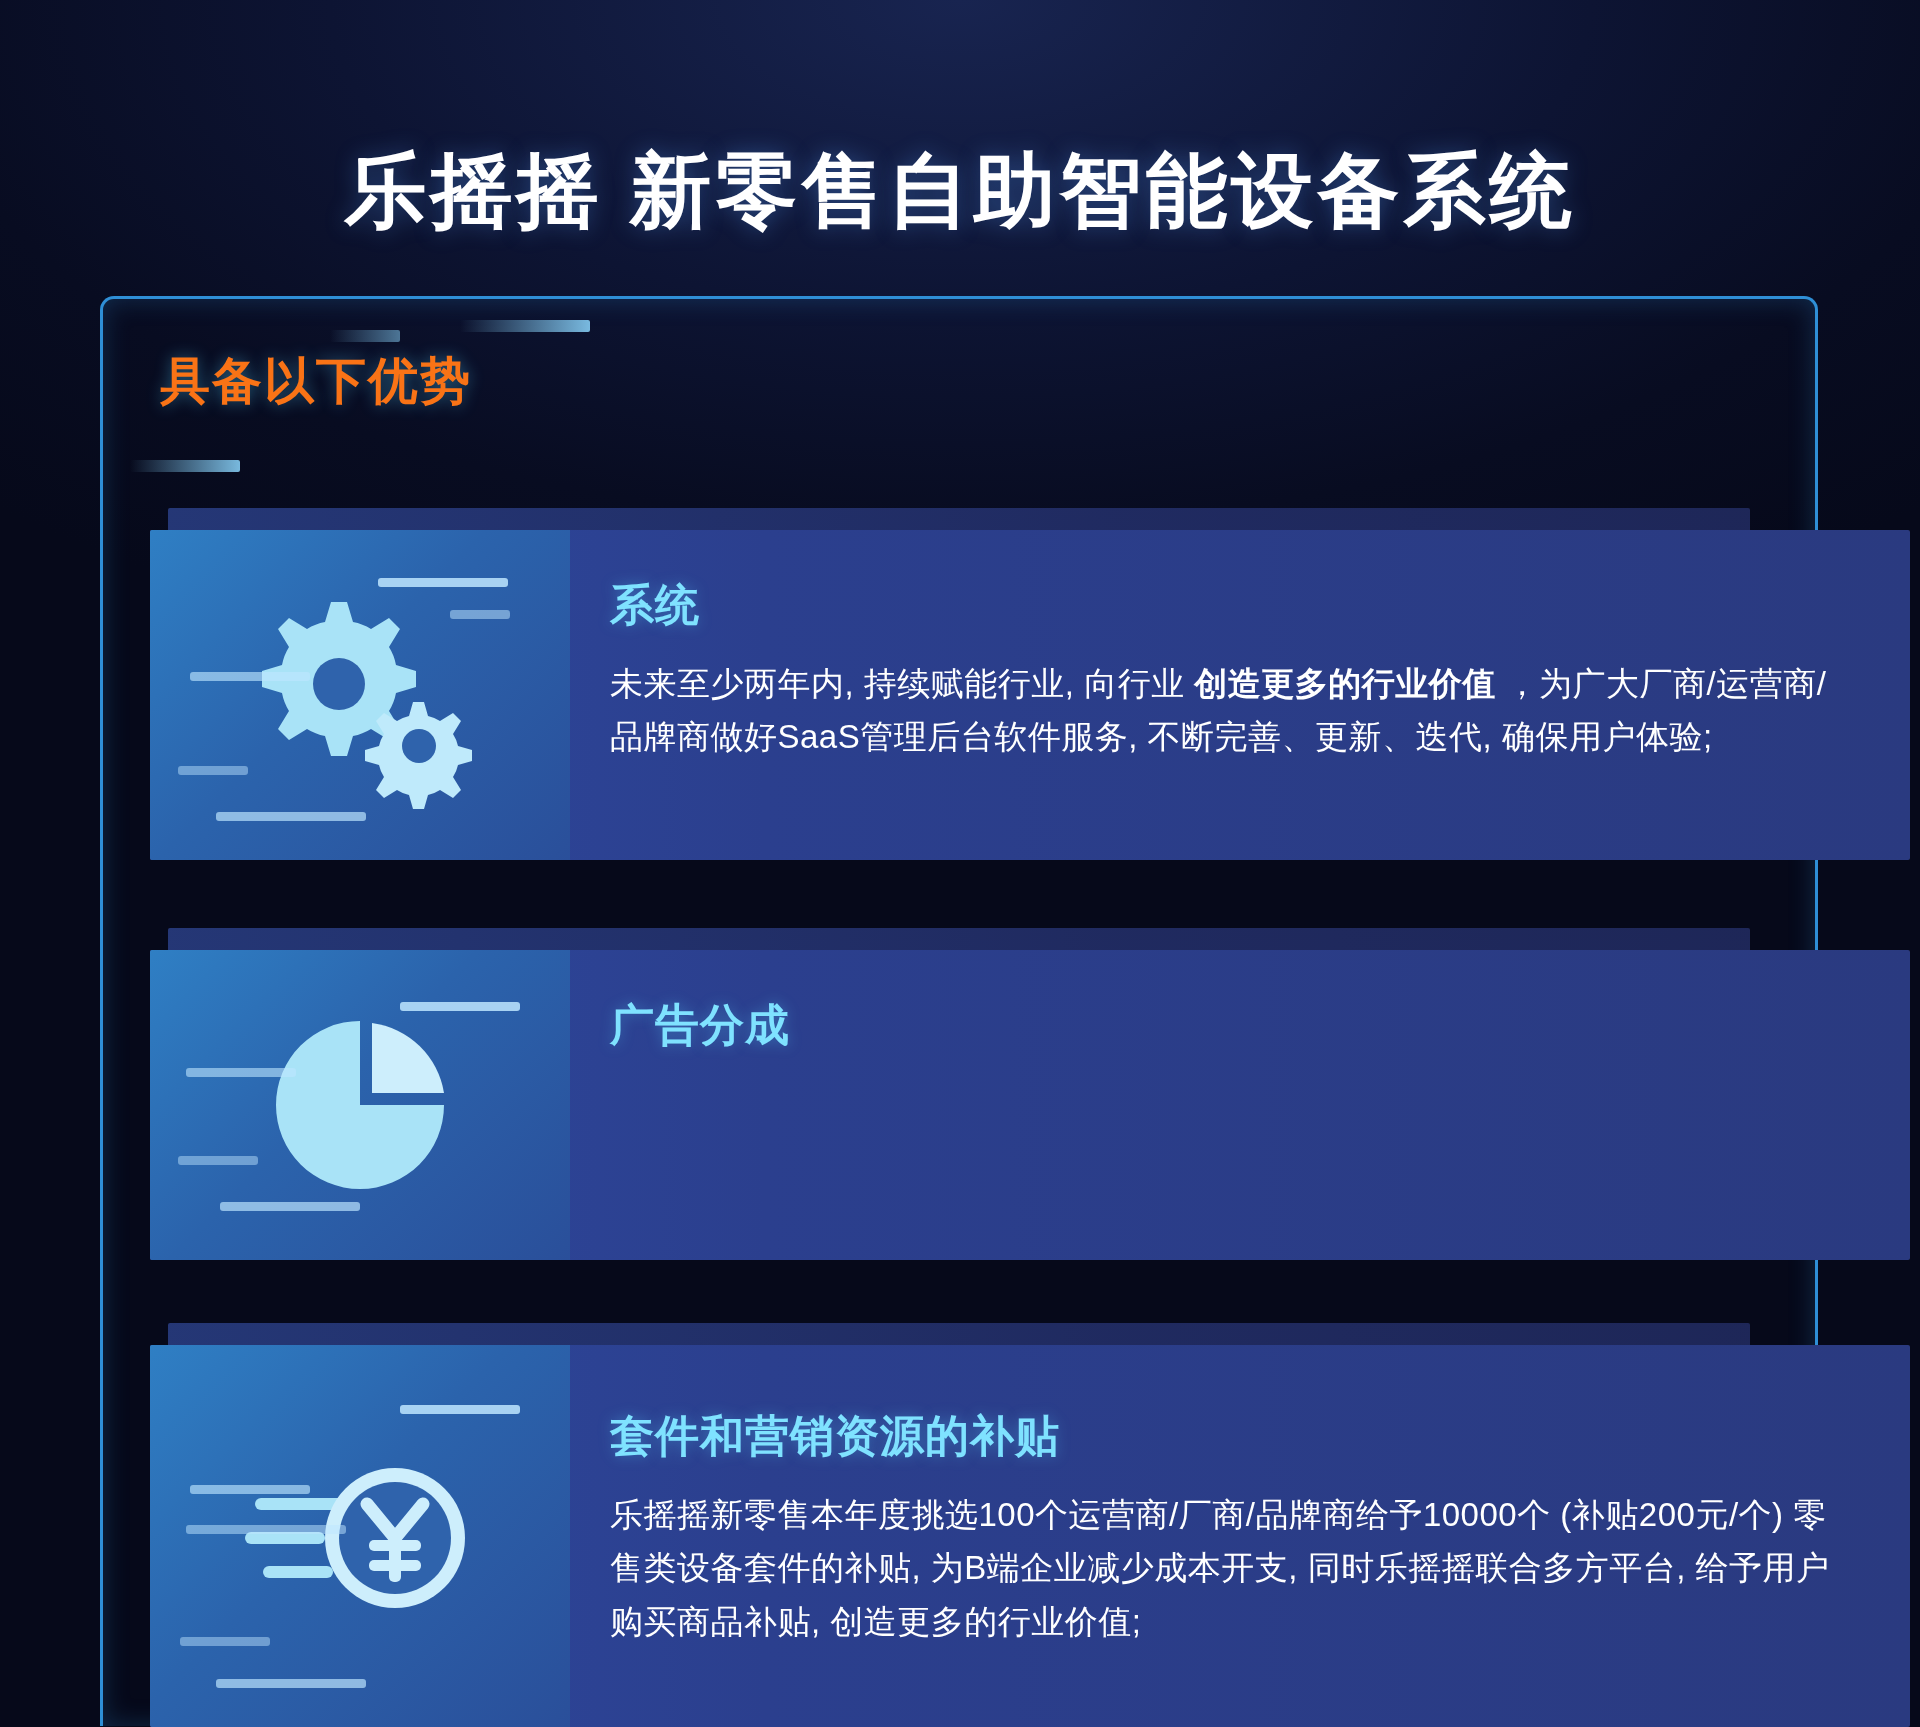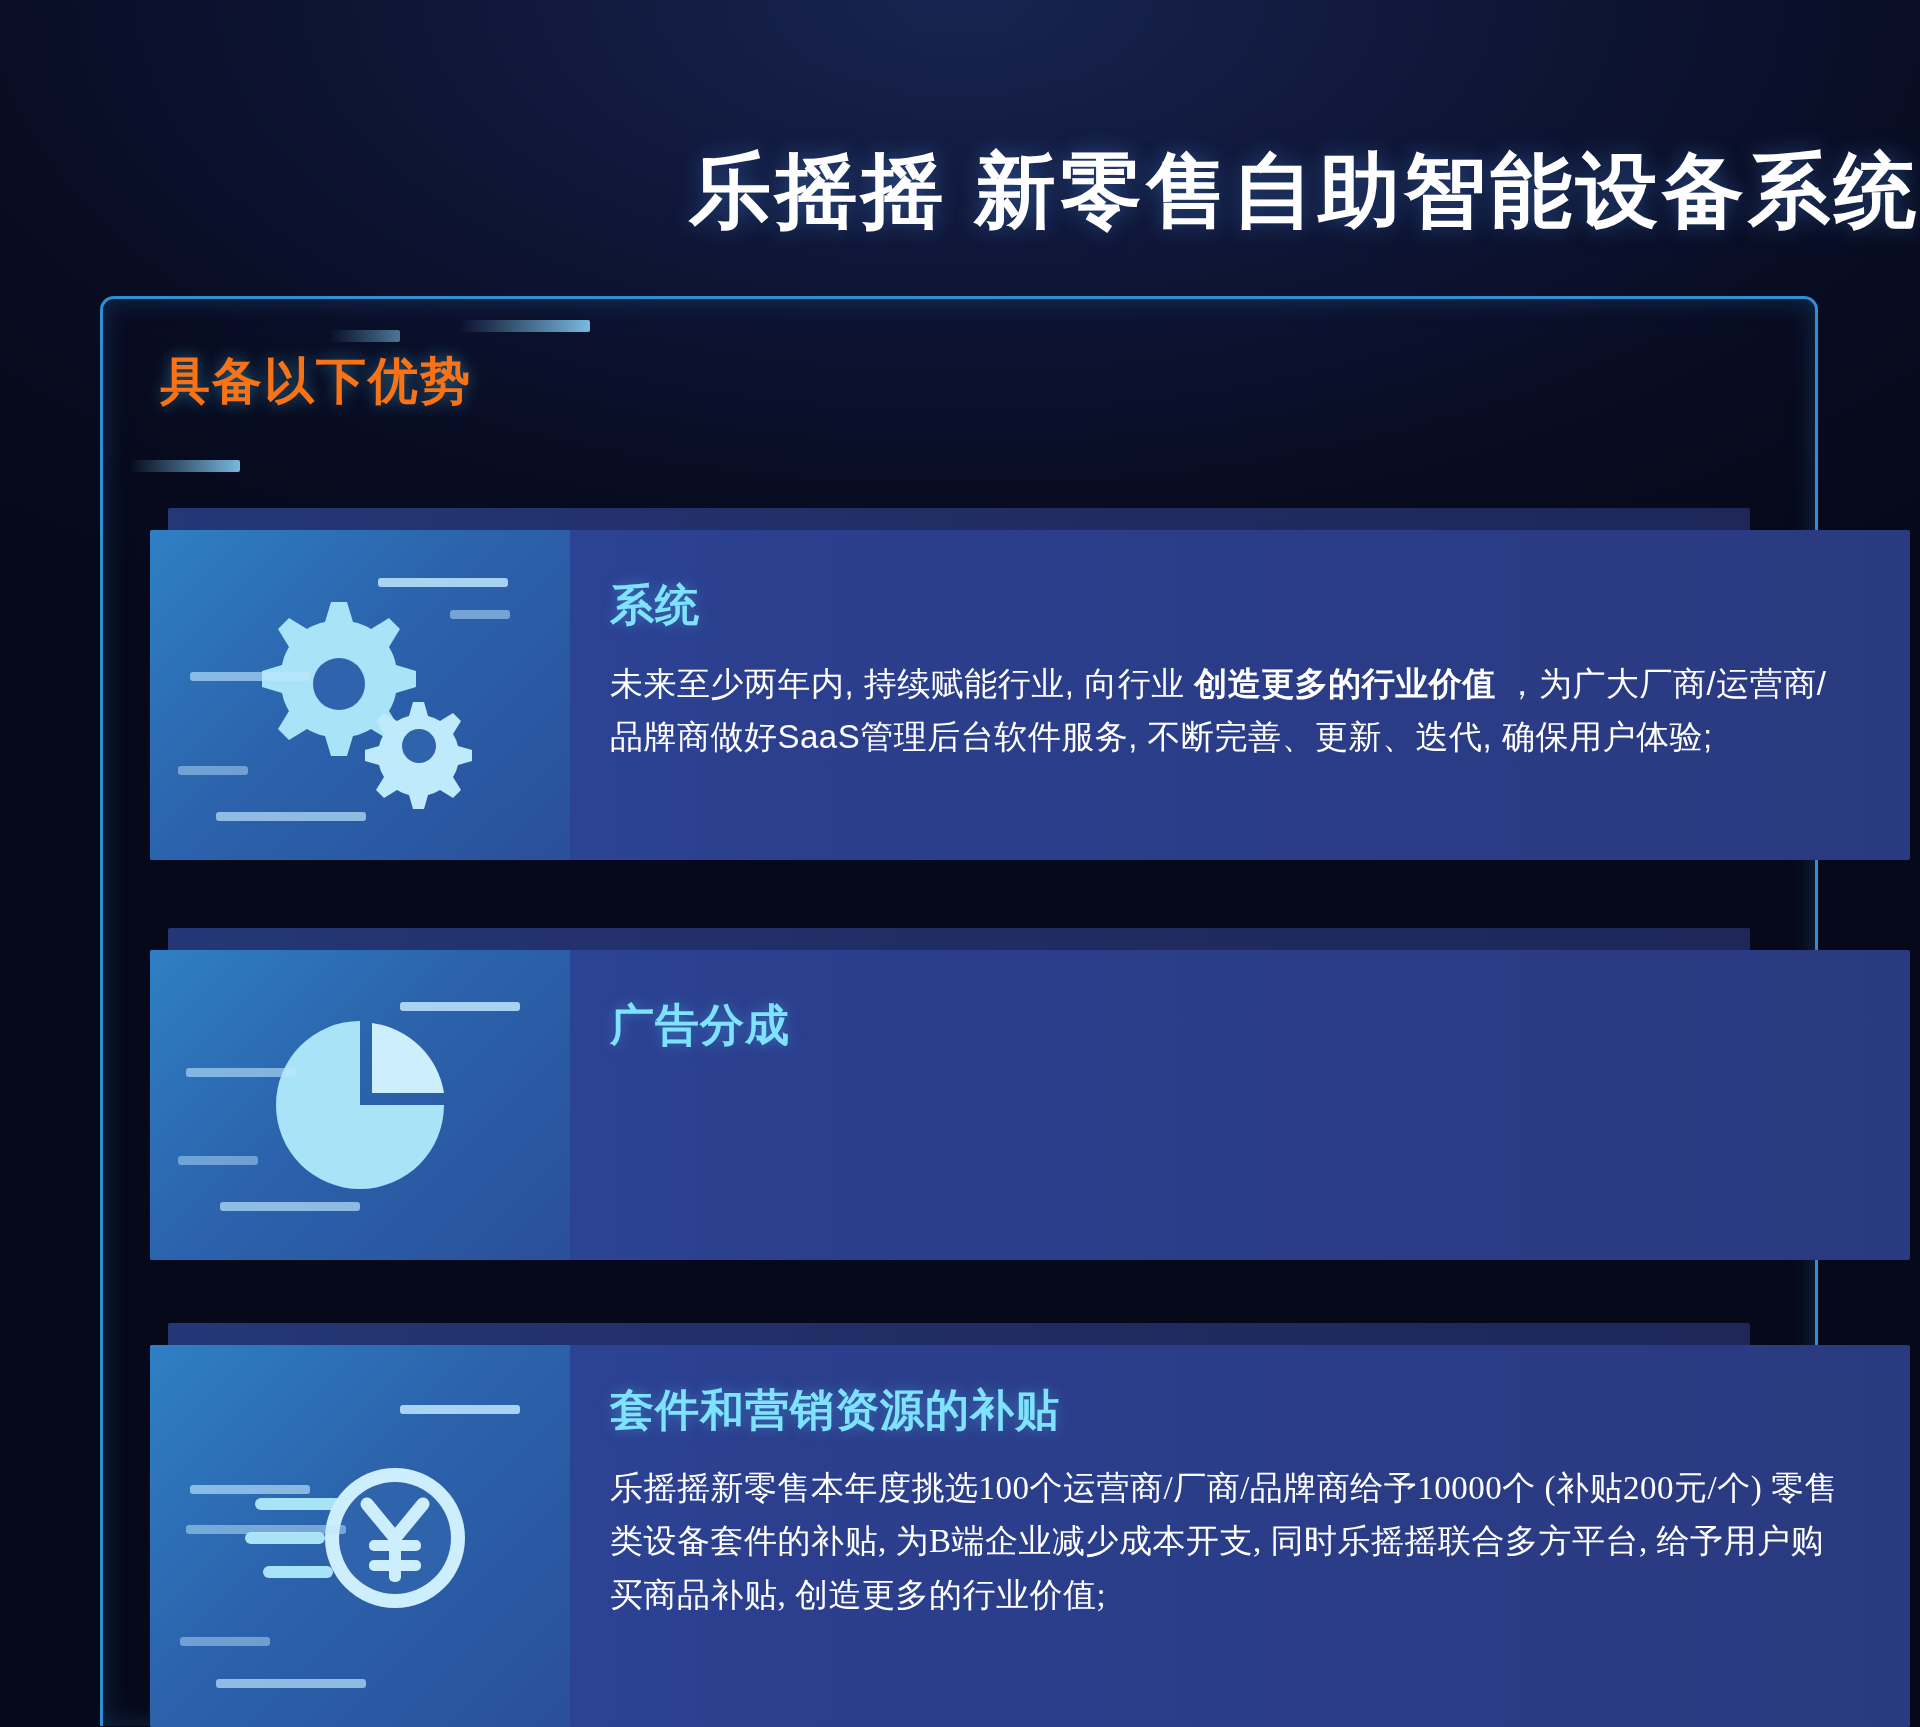--- a/index.html
+++ b/index.html
@@ -23,21 +23,21 @@
     background:
       radial-gradient(1400px 700px at 50% 0%, #182450 0%, #0d1433 45%, #080c21 75%, #06091a 100%);
   }
 
   
   .title {
     position: absolute;
     top: 150px;
     left: 0;
     width: 100%;
-    text-align: right;
+    text-align: center;
     font-size: 82px;
     font-weight: 700;
     letter-spacing: 4px;
     color: #ffffff;
     text-shadow: 0 0 22px rgba(90,160,255,0.35);
     line-height: 1;
   }
 
   
   .frame {
@@ -225,18 +225,18 @@
           </g>
           <circle cx="150" cy="102" r="70" fill="#cdeefc"></circle>
           <circle cx="150" cy="102" r="56" fill="#2f63ac"></circle>
           <path d="M122 68 l28 34 28-34" stroke="#cdeefc" stroke-width="13" fill="none" stroke-linecap="round"></path>
           <rect x="124" y="104" width="52" height="11" rx="5" fill="#cdeefc"></rect>
           <rect x="124" y="124" width="52" height="11" rx="5" fill="#cdeefc"></rect>
           <rect x="144" y="100" width="12" height="46" rx="5" fill="#cdeefc"></rect>
         </svg>
       </span>
     </div>
-    <div class="card-text" style="padding-top:36px;font-family:Liberation Serif, serif;">
+    <div class="card-text" style="padding-top:62px;">
       <div class="card-title">套件和营销资源的补贴</div>
       <div class="card-desc">乐摇摇新零售本年度挑选100个运营商/厂商/品牌商给予10000个 (补贴200元/个) 零售类设备套件的补贴, 为B端企业减少成本开支, 同时乐摇摇联合多方平台, 给予用户购买商品补贴, 创造更多的行业价值;</div>
     </div>
   </div>
 </div>
 
 </body></html>

